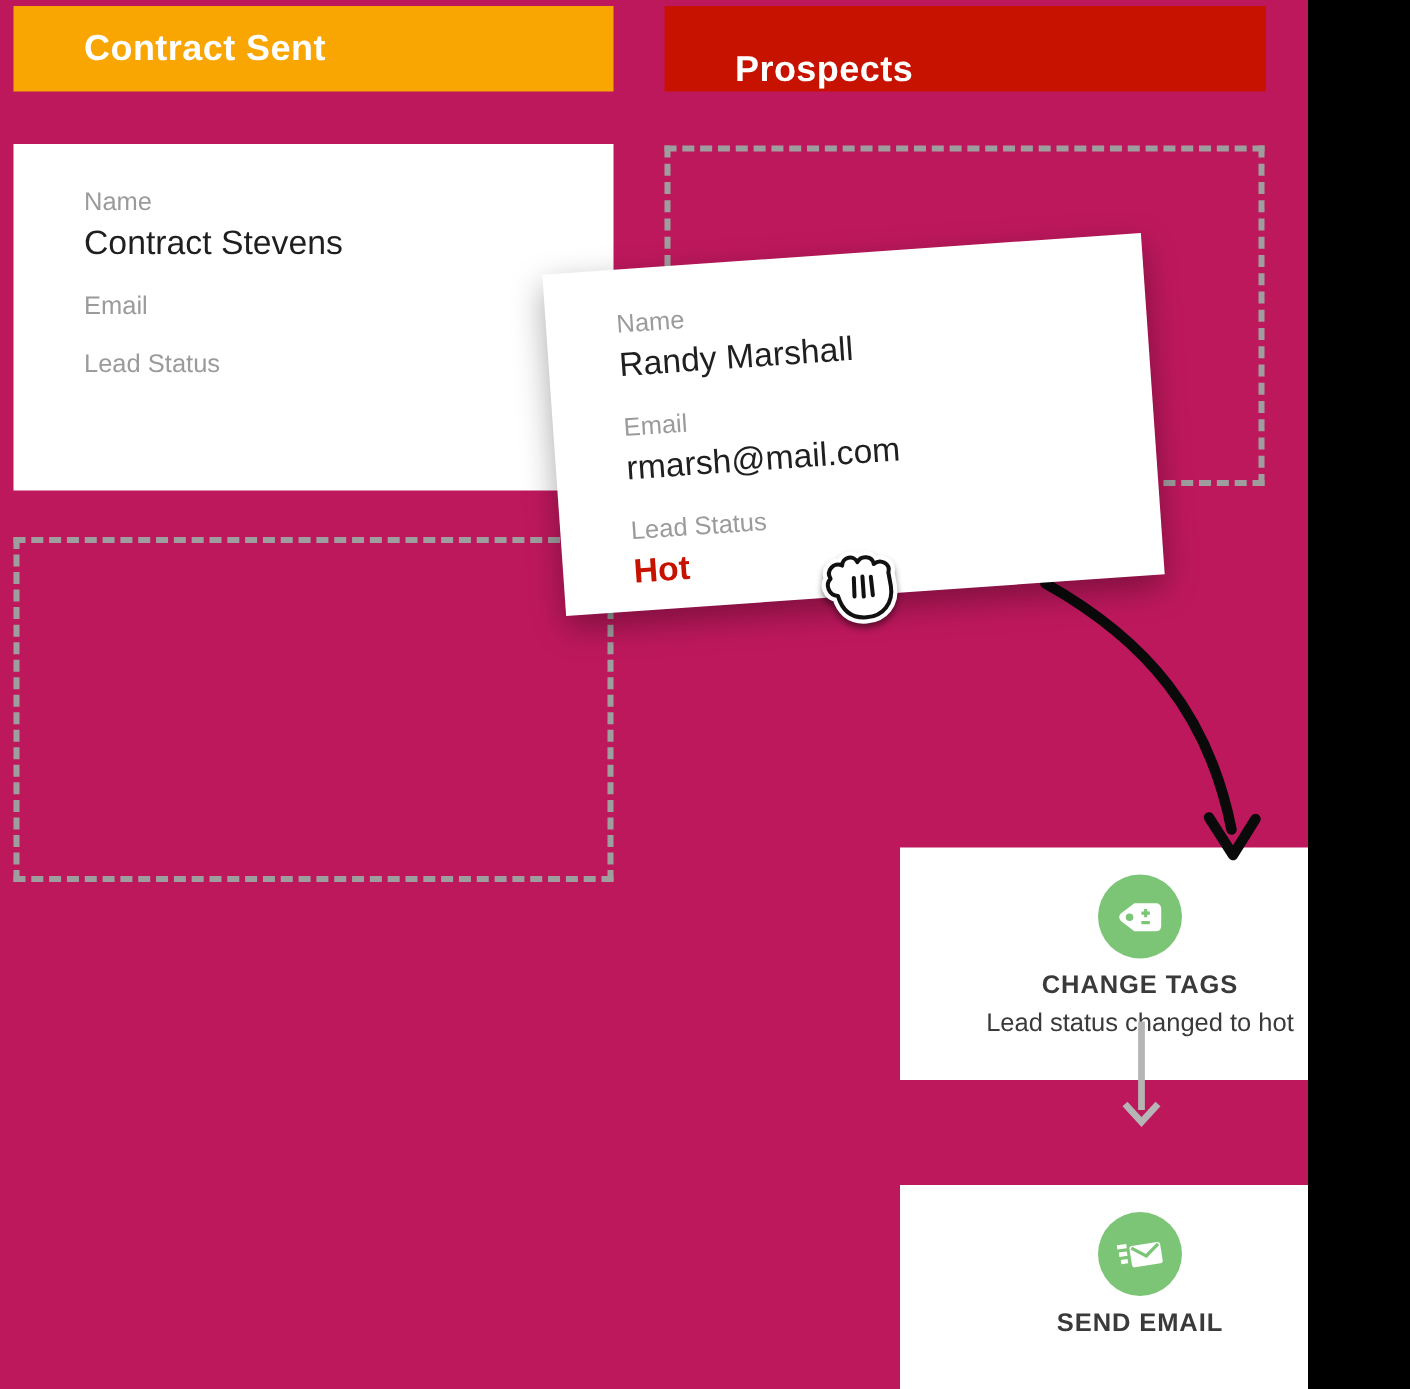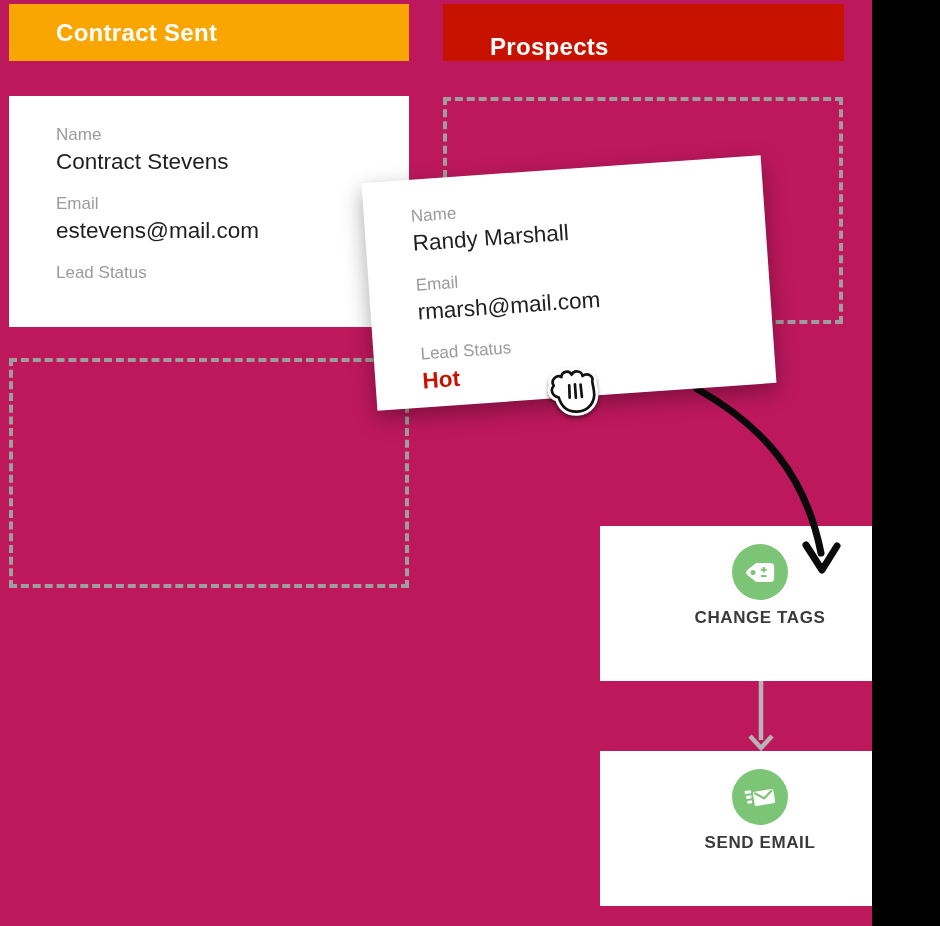--- a/index.html
+++ b/index.html
@@ -38,21 +38,21 @@
   .dropzone{
     position:absolute;border:4px dashed #9E9E9E;box-sizing:border-box;z-index:1;
   }
   .dropzone.prospects{left:443px;top:97px;width:400px;height:227px;}
   .dropzone.contract{left:9px;top:358px;width:400px;height:230px;}
 
   
   .automation{
     position:absolute;left:600px;width:320px;height:155px;background:#fff;
     display:flex;flex-direction:column;align-items:center;
-    box-sizing:border-box;padding-top:18px;z-index:2;text-align:center;
+    box-sizing:border-box;padding-top:18px;z-index:2;text-align:center;margin-top:39px;
   }
   .automation.first{top:526px;}
   .automation.second{top:751px;}
   .icon-circle{
     width:56px;height:56px;border-radius:50%;background:#7CC576;
     display:flex;align-items:center;justify-content:center;
   }
   .auto-title{margin-top:8px;font-size:17px;font-weight:bold;color:#3a3a3a;letter-spacing:.6px;}
   .auto-desc{margin-top:5px;font-size:17px;color:#3a3a3a;}
 
@@ -75,21 +75,20 @@
     <span>Prospects</span>
   </div>
 
   <div class="card static">
     <div class="field">
       <div class="f-label">Name</div>
       <div class="f-value">Contract Stevens</div>
     </div>
     <div class="field">
       <div class="f-label">Email</div>
-      <div class="f-value">estevens@mail.com</div>
     </div>
     <div class="field">
       <div class="f-label">Lead Status</div>
     </div>
   </div>
 
   <div class="dropzone prospects"></div>
   <div class="dropzone contract"></div>
 
   <div class="card dragged">
@@ -134,20 +133,21 @@
         <path d="M13 2 H28 Q32 2 32 6 V18 Q32 22 28 22 H13 L3.5 14.6 Q1 12 3.5 9.4 Z" fill="#ffffff"></path>
         <circle cx="9.6" cy="12" r="2.7" fill="#7CC576"></circle>
         <g stroke="#7CC576" stroke-width="2.2" stroke-linecap="butt">
           <line x1="21" y1="6.2" x2="21" y2="12"></line>
           <line x1="18" y1="9.1" x2="24" y2="9.1"></line>
           <line x1="18" y1="15.8" x2="24" y2="15.8"></line>
         </g>
       </svg>
     </div>
     <div class="auto-title">CHANGE TAGS</div>
+    <div class="auto-desc">Lead status changed to hot</div>
   </div>
 
   <svg id="flow-arrow" class="overlay" viewBox="736 680 50 72">
     <line x1="761" y1="681" x2="761" y2="740" stroke="#b5b5b5" stroke-width="4.5"></line>
     <path d="M750 736 L761 748 L772 736" fill="none" stroke="#b5b5b5" stroke-width="4.5"></path>
   </svg>
 
   <div class="automation second">
     <div class="icon-circle">
       <svg viewBox="0 0 40 30" width="36" height="27">

